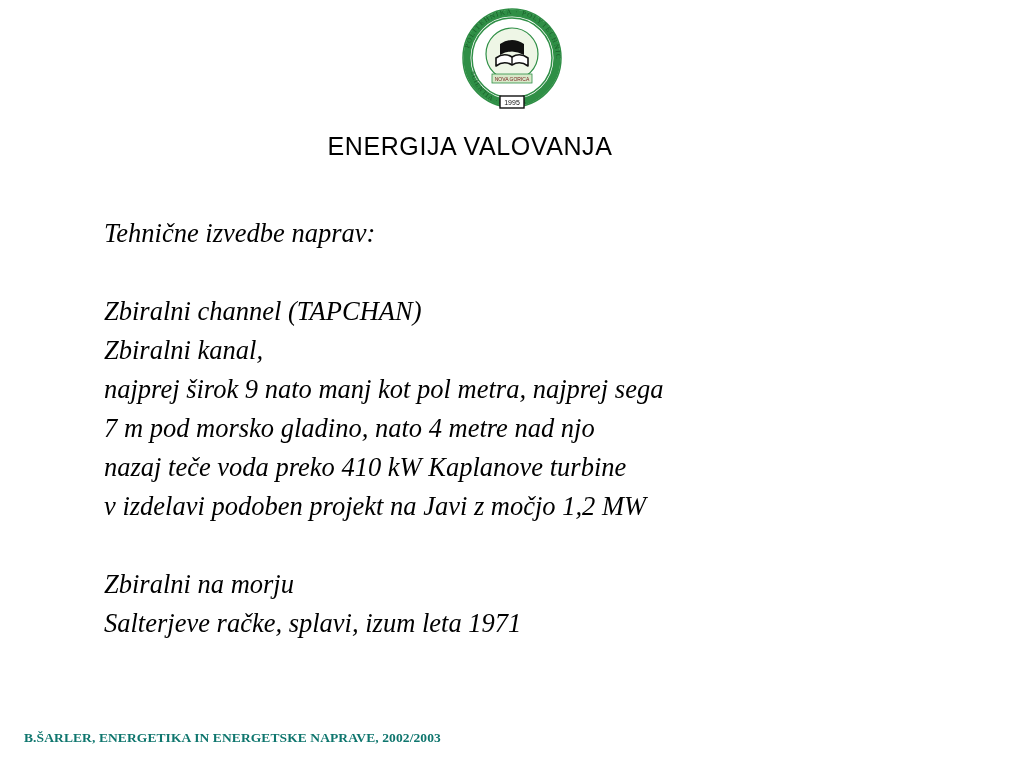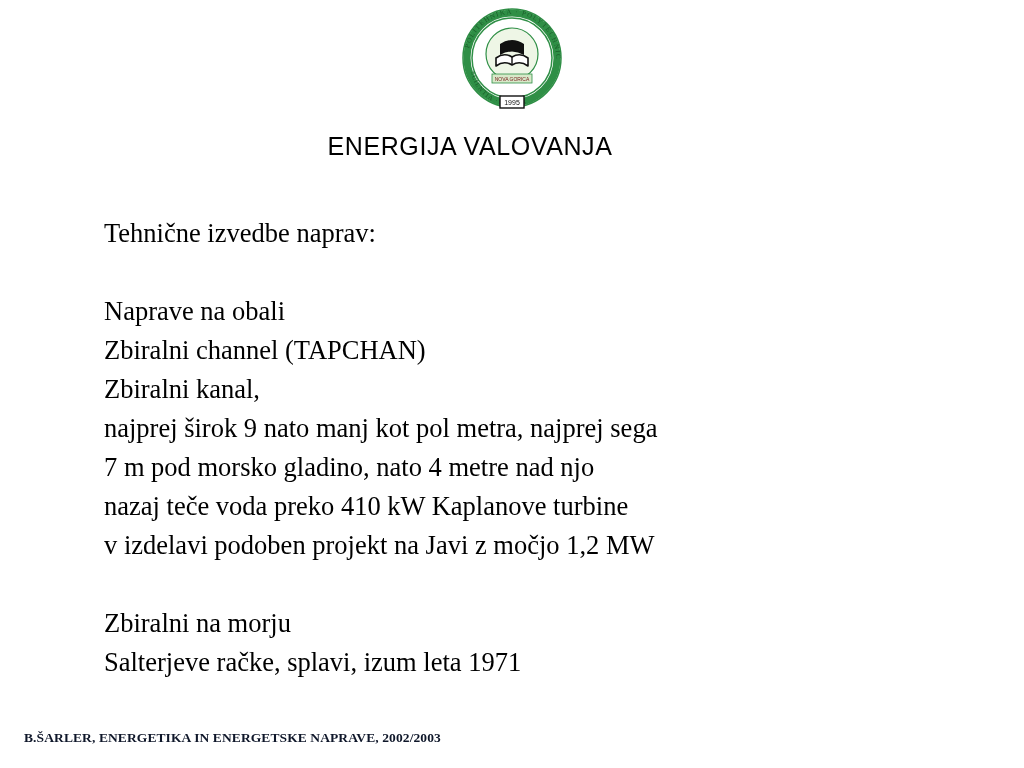--- a/index.html
+++ b/index.html
@@ -51,39 +51,40 @@
   
   .body-block {
     position: absolute;
     top: 214px;
     left: 104px;
     width: 820px;
     font-family: "Liberation Serif", serif;
     font-size: 26.5px;
     line-height: 39px;
     color: #000000;
+    font-style: italic;
   }
   .body-line {
     white-space: pre;
     min-height: 39px;
   }
   .body-line.blank {
     min-height: 39px;
   }
 
   
   .footer {
     position: absolute;
     left: 24px;
     bottom: 22px;
     font-family: "Liberation Serif", serif;
     font-weight: bold;
     font-size: 13.5px;
     letter-spacing: 0.1px;
-    color: #0f172a;
+    color: #0f766e;
   }
 </style>
 </head>
 <body>
 
 <div class="slide">
 
   <div class="logo-wrap">
     <svg class="logo-svg" width="112" height="104" viewBox="0 0 112 104" xmlns="http://www.w3.org/2000/svg">
 
@@ -114,21 +115,20 @@
       <rect x="44" y="88" width="24" height="12" fill="#ffffff" stroke="#111111" stroke-width="1.4"></rect>
       <text x="56" y="97" text-anchor="middle" font-family="Liberation Sans, sans-serif" font-size="7" fill="#111111">1995</text>
     </svg>
   </div>
 
   <div class="slide-title">ENERGIJA VALOVANJA</div>
 
   <div class="body-block">
     <div class="body-line">Tehnične izvedbe naprav:</div>
     <div class="body-line blank"></div>
-    <div class="body-line">Naprave na obali</div>
     <div class="body-line">Zbiralni channel (TAPCHAN)</div>
     <div class="body-line">Zbiralni kanal,</div>
     <div class="body-line">najprej širok 9 nato manj kot pol metra, najprej sega</div>
     <div class="body-line">7 m pod morsko gladino, nato 4 metre nad njo</div>
     <div class="body-line">nazaj teče voda preko 410 kW Kaplanove turbine</div>
     <div class="body-line">v izdelavi podoben projekt na Javi z močjo 1,2 MW</div>
     <div class="body-line blank"></div>
     <div class="body-line">Zbiralni na morju</div>
     <div class="body-line">Salterjeve račke, splavi, izum leta 1971</div>
   </div>

